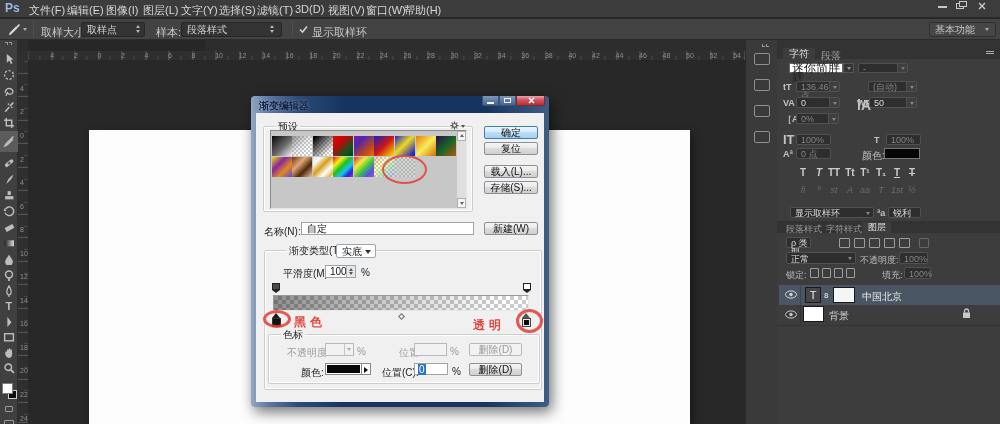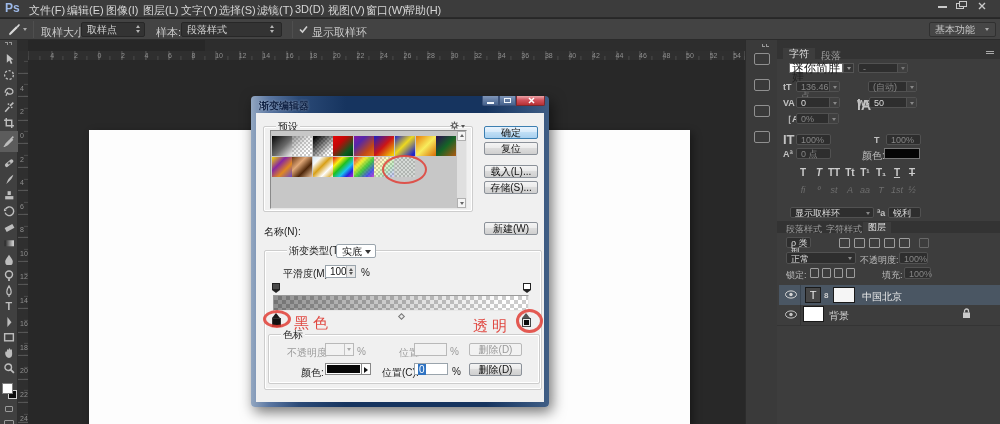--- a/index.html
+++ b/index.html
@@ -50,21 +50,21 @@
 .wbtn { position:absolute; width:54px; height:13px; border:1px solid #8b9199; border-radius:2px;
   background:linear-gradient(#f4f4f4 0%,#ebebeb 45%,#dcdcdc 50%,#cfcfcf 100%);
   font-size:10px; color:#111; text-align:center; line-height:11px; }
 .wfld { position:absolute; background:#ffffff; border:1px solid #9aa4ac; font-size:10px; color:#111; }
 .dis { color:#9a9a9a !important; }
 .dlab { position:absolute; font-size:10px; color:#1a1a1a; white-space:nowrap; }
 .checker { background-image:linear-gradient(45deg,#cccccc 25%,transparent 25%,transparent 75%,#cccccc 75%),
   linear-gradient(45deg,#cccccc 25%,transparent 25%,transparent 75%,#cccccc 75%);
   background-size:8px 8px; background-position:0 0,4px 4px; background-color:#ffffff; }
 .rann { position:absolute; border:3px solid rgba(224,62,54,0.85); border-radius:50%; }
-.rtxt { position:absolute; color:rgba(222,58,50,0.92); font-size:15px; font-weight:normal;
+.rtxt { position:absolute; color:rgba(222,58,50,0.92); font-size:12px; font-weight:bold;
   letter-spacing:4px; white-space:nowrap; }
 </style>
 </head>
 <body>
 <div id="root">
 
 <div id="menubar" class="abs">
 <div class="abs" style="left:5px;top:1px;font-size:12px;font-weight:bold;color:#9db9e8">Ps</div>
 <div class="mi abs" style="left:29px">文件(F)</div>
 <div class="mi abs" style="left:67px">编辑(E)</div>
@@ -456,20 +456,21 @@
           <div class="tri-u" style="margin:2px auto 0;border-bottom-color:#666;border-left-width:2.5px;border-right-width:2.5px;border-bottom-width:3.5px"></div>
         </div>
 <div class="abs" style="left:201px;top:85px;width:9px;height:10px;background:#f4f4f4;border:1px solid #b0b0b0">
           <div class="tri-d" style="margin:2.5px auto 0;border-top-color:#666;border-left-width:2.5px;border-right-width:2.5px;border-top-width:3.5px"></div>
         </div>
 <div class="wbtn" style="left:228px;top:13px;border-color:#3c7fb1;background:linear-gradient(#eaf4fd 0%,#d7eafa 45%,#bfdef5 50%,#a8d0ef 100%)">确定</div>
 <div class="wbtn" style="left:228px;top:29px">复位</div>
 <div class="wbtn" style="left:228px;top:52px">载入(L)...</div>
 <div class="wbtn" style="left:228px;top:68px">存储(S)...</div>
 <div class="dlab" style="left:8px;top:112px">名称(N):</div>
+<div class="wfld" style="left:45px;top:109px;width:173px;height:13px;line-height:12px;padding-left:5px">自定</div>
 <div class="wbtn" style="left:228px;top:109px">新建(W)</div>
 <div class="gbox" style="left:8px;top:137px;width:278px;height:140px"></div>
 <div class="glab" style="left:31px;top:131px">渐变类型(T):</div>
 <div class="wfld" style="left:80px;top:131px;width:40px;height:14px;border-radius:2px;line-height:13px;padding-left:5px">实底<div class="tri-d" style="position:absolute;right:4px;top:5px;border-top-color:#333;border-left-width:3px;border-right-width:3px;border-top-width:4px"></div></div>
 <div class="dlab" style="left:27px;top:154px">平滑度(M):</div>
 <div class="wfld" style="left:69px;top:152px;width:31px;height:13px;line-height:12px;padding-left:4px">100<div style="position:absolute;right:0;top:0;bottom:0;width:9px;background:#e8e8e8;border-left:1px solid #b5b5b5">
             <div class="tri-u" style="margin:2px auto 0;border-bottom-color:#555;border-left-width:2px;border-right-width:2px;border-bottom-width:3px"></div>
             <div class="tri-d" style="margin:1px auto 0;border-top-color:#555;border-left-width:2px;border-right-width:2px;border-top-width:3px"></div>
           </div></div>
 <div class="dlab" style="left:105px;top:154px">%</div>

